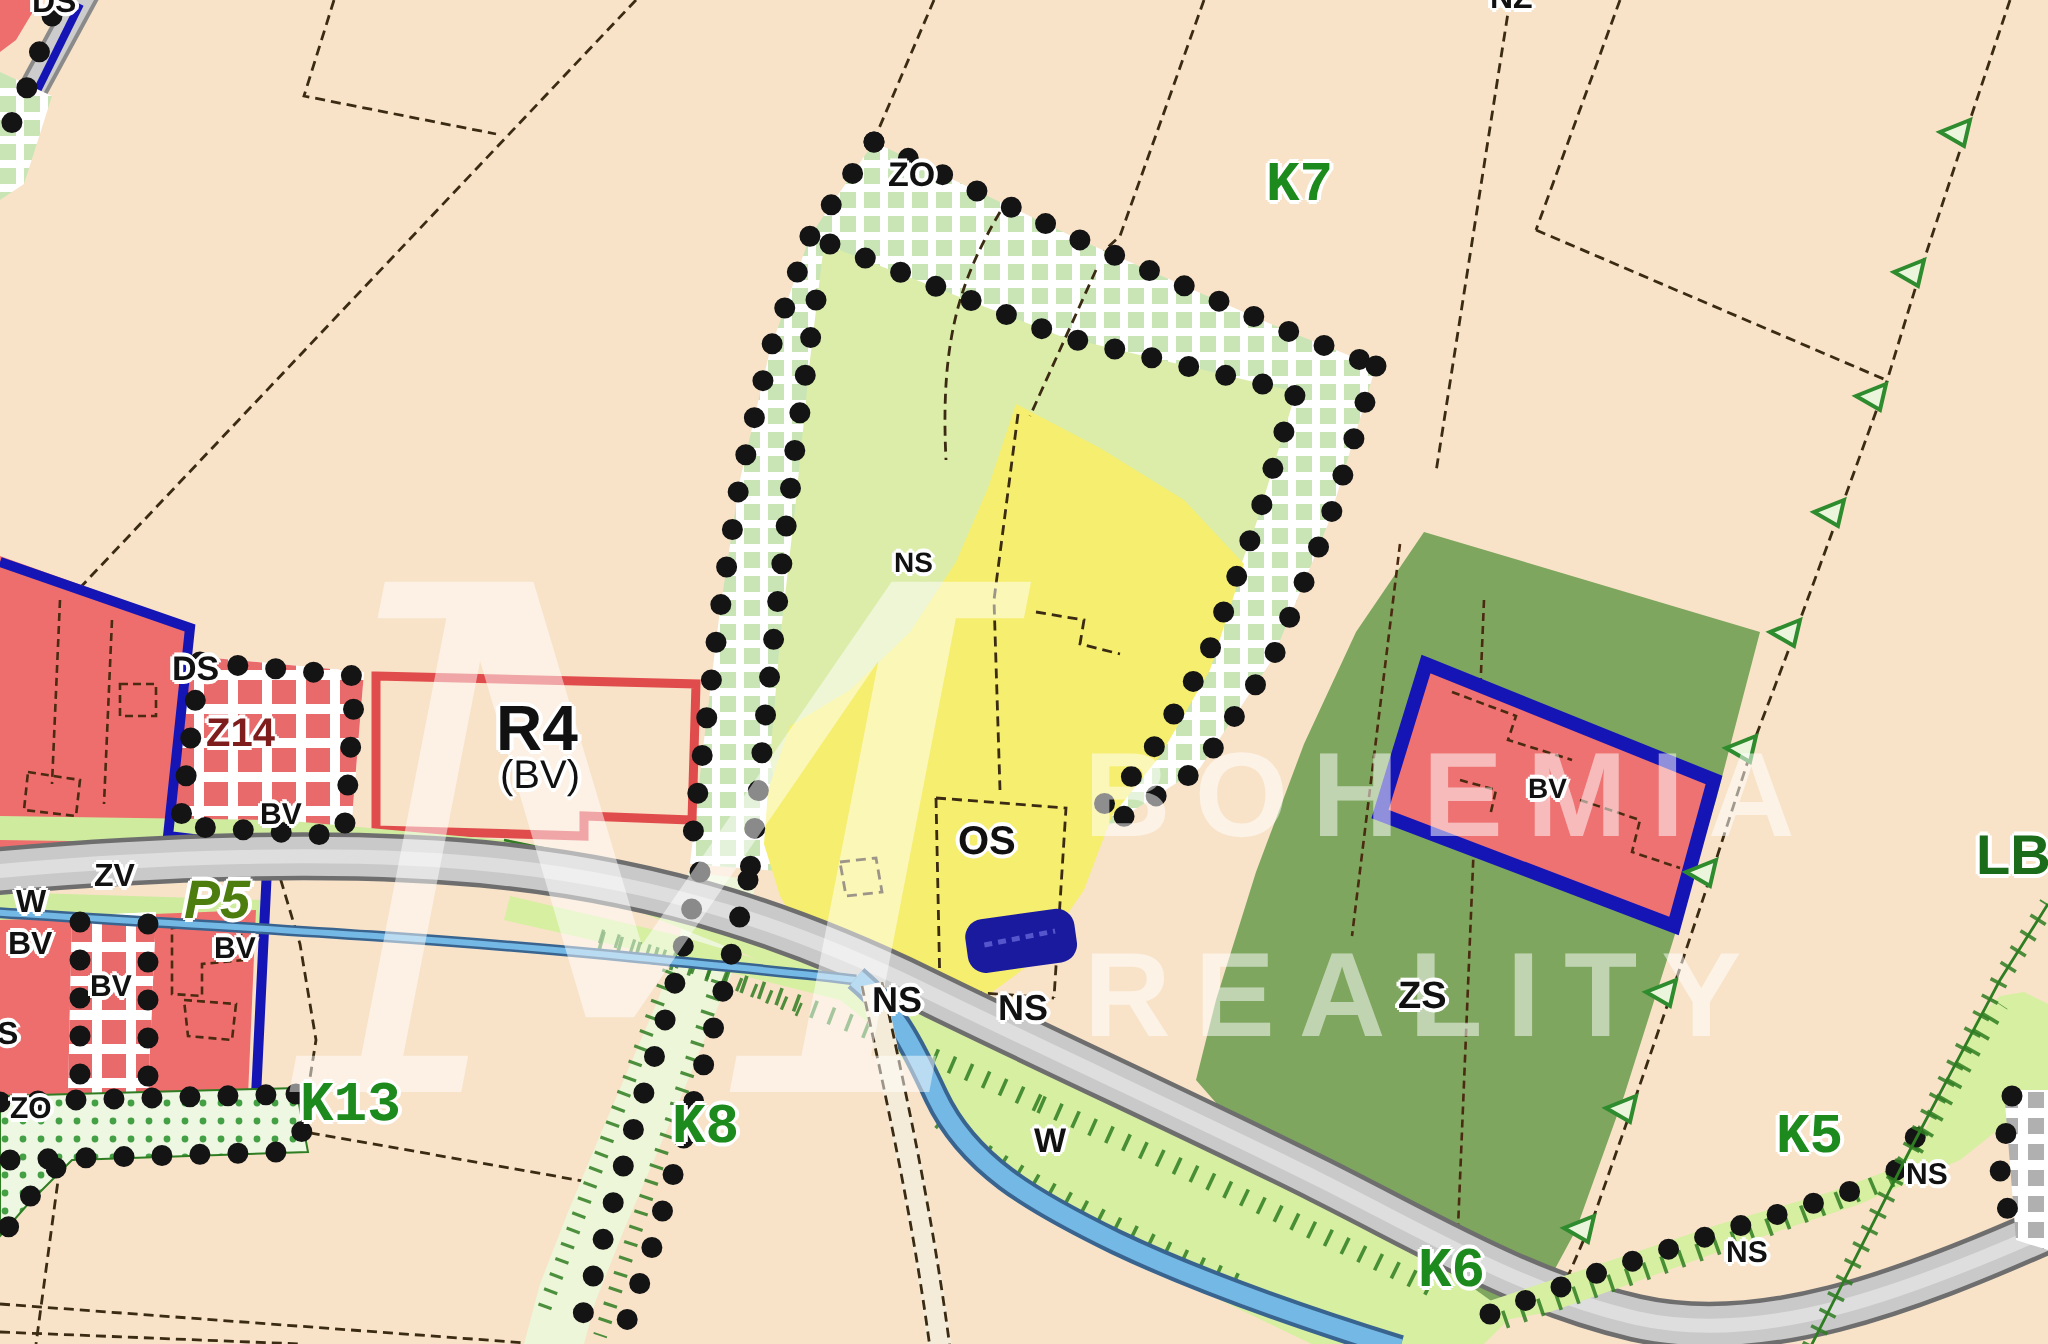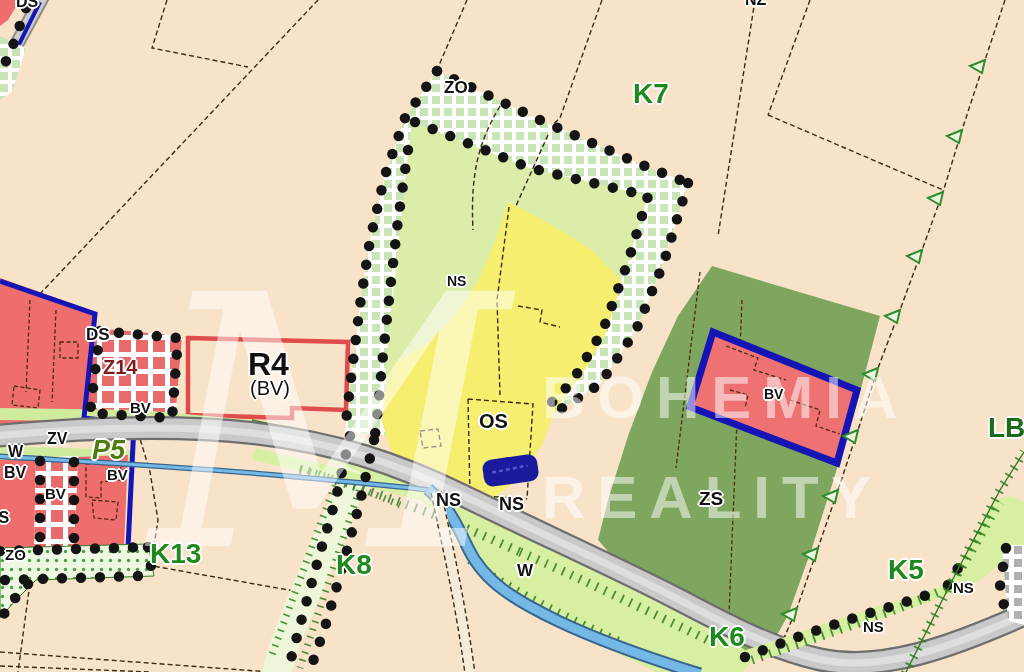--- a/index.html
+++ b/index.html
@@ -10,21 +10,21 @@
   .bld{stroke:#4a2a10;stroke-width:1.3;fill:none;stroke-dasharray:4 2.5;}
   .dots{stroke:#141414;stroke-width:10.5;stroke-linecap:round;stroke-dasharray:0 19;fill:none;}
   .comb{stroke:#2f7d22;stroke-width:9;stroke-dasharray:1.8 7.5;fill:none;opacity:.85;}
   .combsm{stroke:#2f7d22;stroke-width:7;stroke-dasharray:1.6 6.5;fill:none;opacity:.85;}
   .gline{stroke:#2f7d22;stroke-width:1.4;fill:none;}
   .lbl{position:absolute;font-weight:bold;color:#111;line-height:1;white-space:nowrap;
        text-shadow:-1px -1px 0 #fff,1px -1px 0 #fff,-1px 1px 0 #fff,1px 1px 0 #fff,
                    2px 0 0 #fff,-2px 0 0 #fff,0 2px 0 #fff,0 -2px 0 #fff;}
   .sz13{font-size:19px}.sz14{font-size:14px}.sz15{font-size:15px}.sz16{font-size:16px}
   .sz17{font-size:17px}.sz18{font-size:18px}.sz20{font-size:20px}
-  .kz{color:#1d8a1d;font-size:28px;}
+  .kz{color:#1d8a1d;font-size:28px;font-family:Liberation Mono, monospace;}
   .z14c{color:#7f1d1d;font-size:20px;}
   .p5c{color:#4d7c0f;font-size:27px;font-style:italic;}
   .lbc{color:#1a6b1a;font-size:28px;}
   .r4c{font-size:32px;font-weight:600;}
   .r4s{font-size:20px;font-weight:400;}
   .wm{position:absolute;color:rgba(255,255,255,.52);font-weight:bold;font-size:60px;
       letter-spacing:12px;line-height:1;text-shadow:none;pointer-events:none;}
   .wmM{position:absolute;color:rgba(255,255,255,.5);font-family:"DejaVu Serif",serif;
        font-style:italic;font-size:350px;line-height:1;pointer-events:none;}
 </style>

